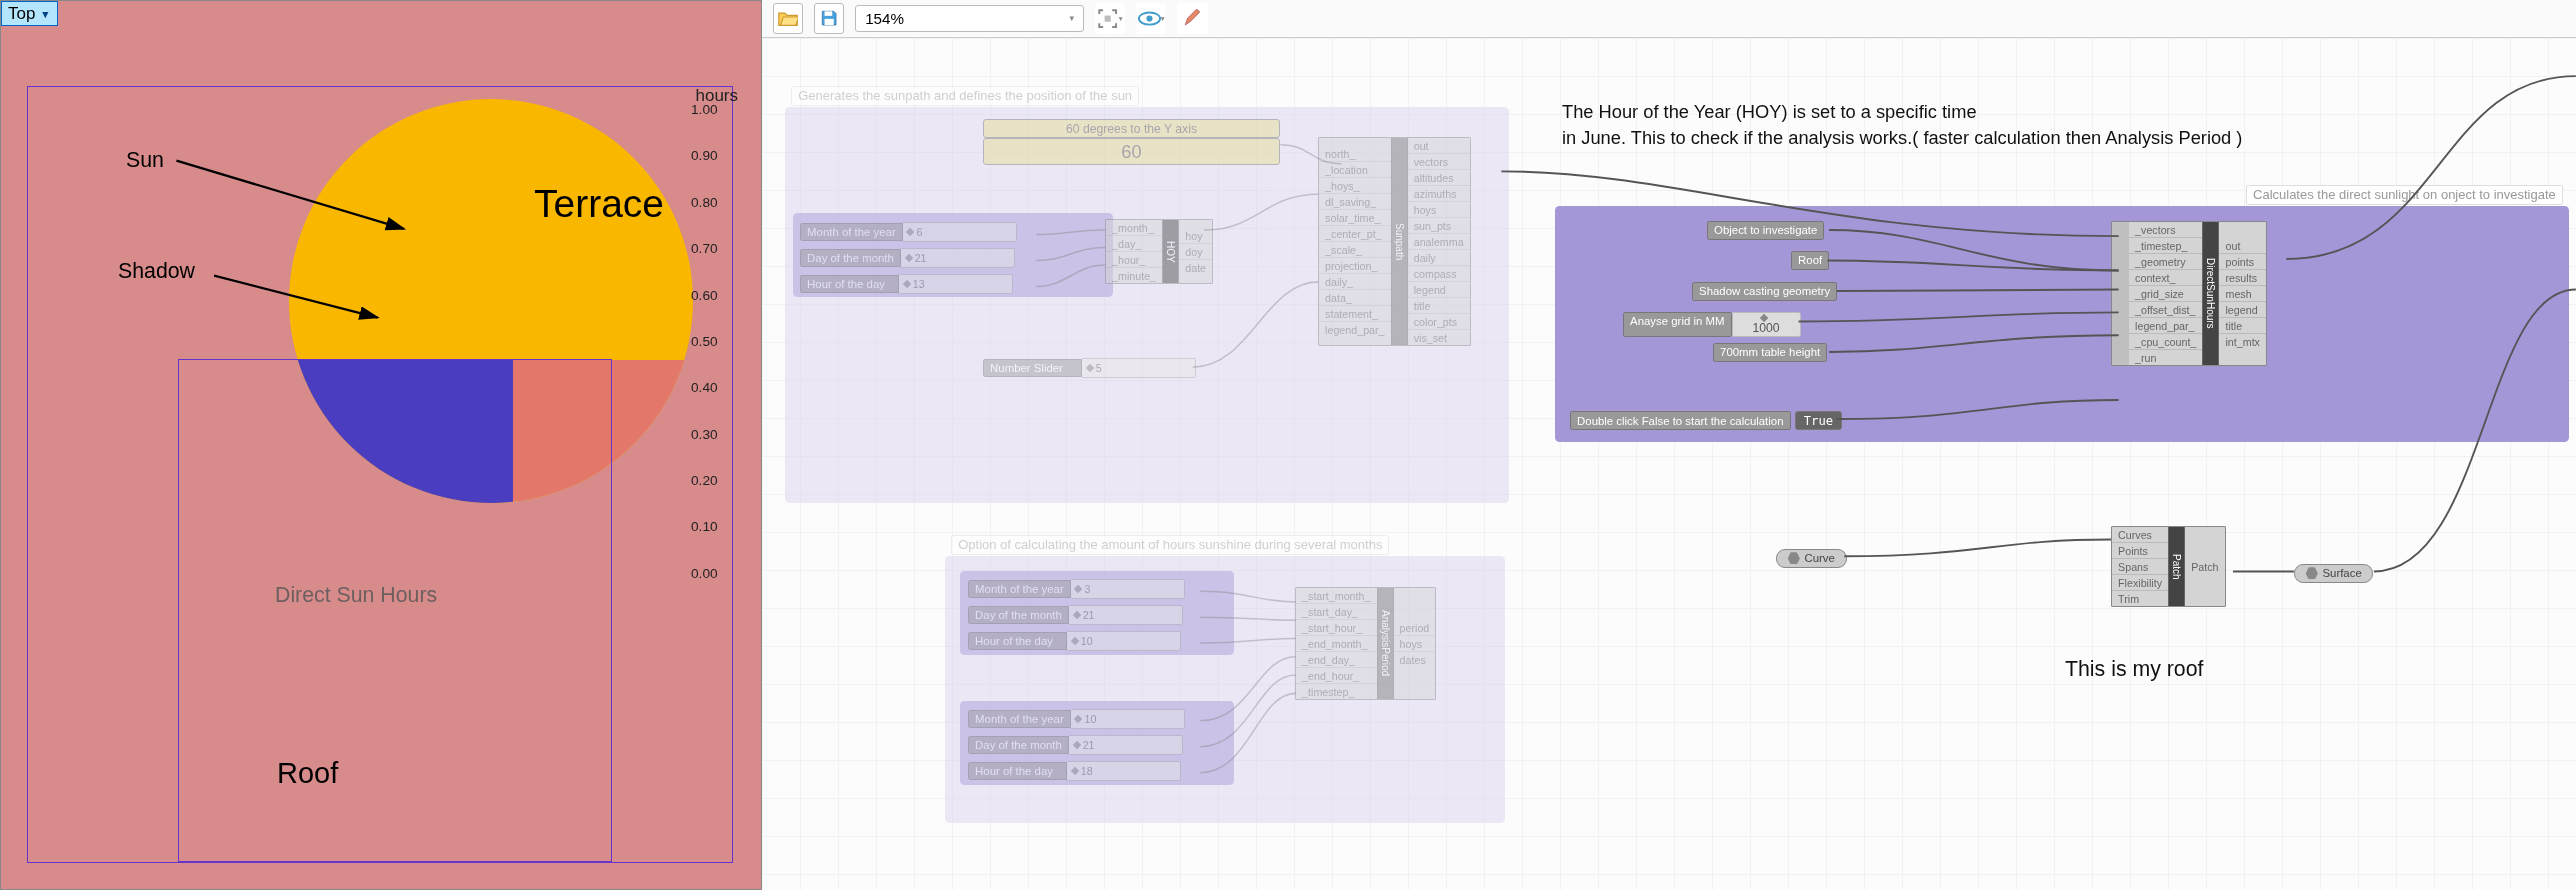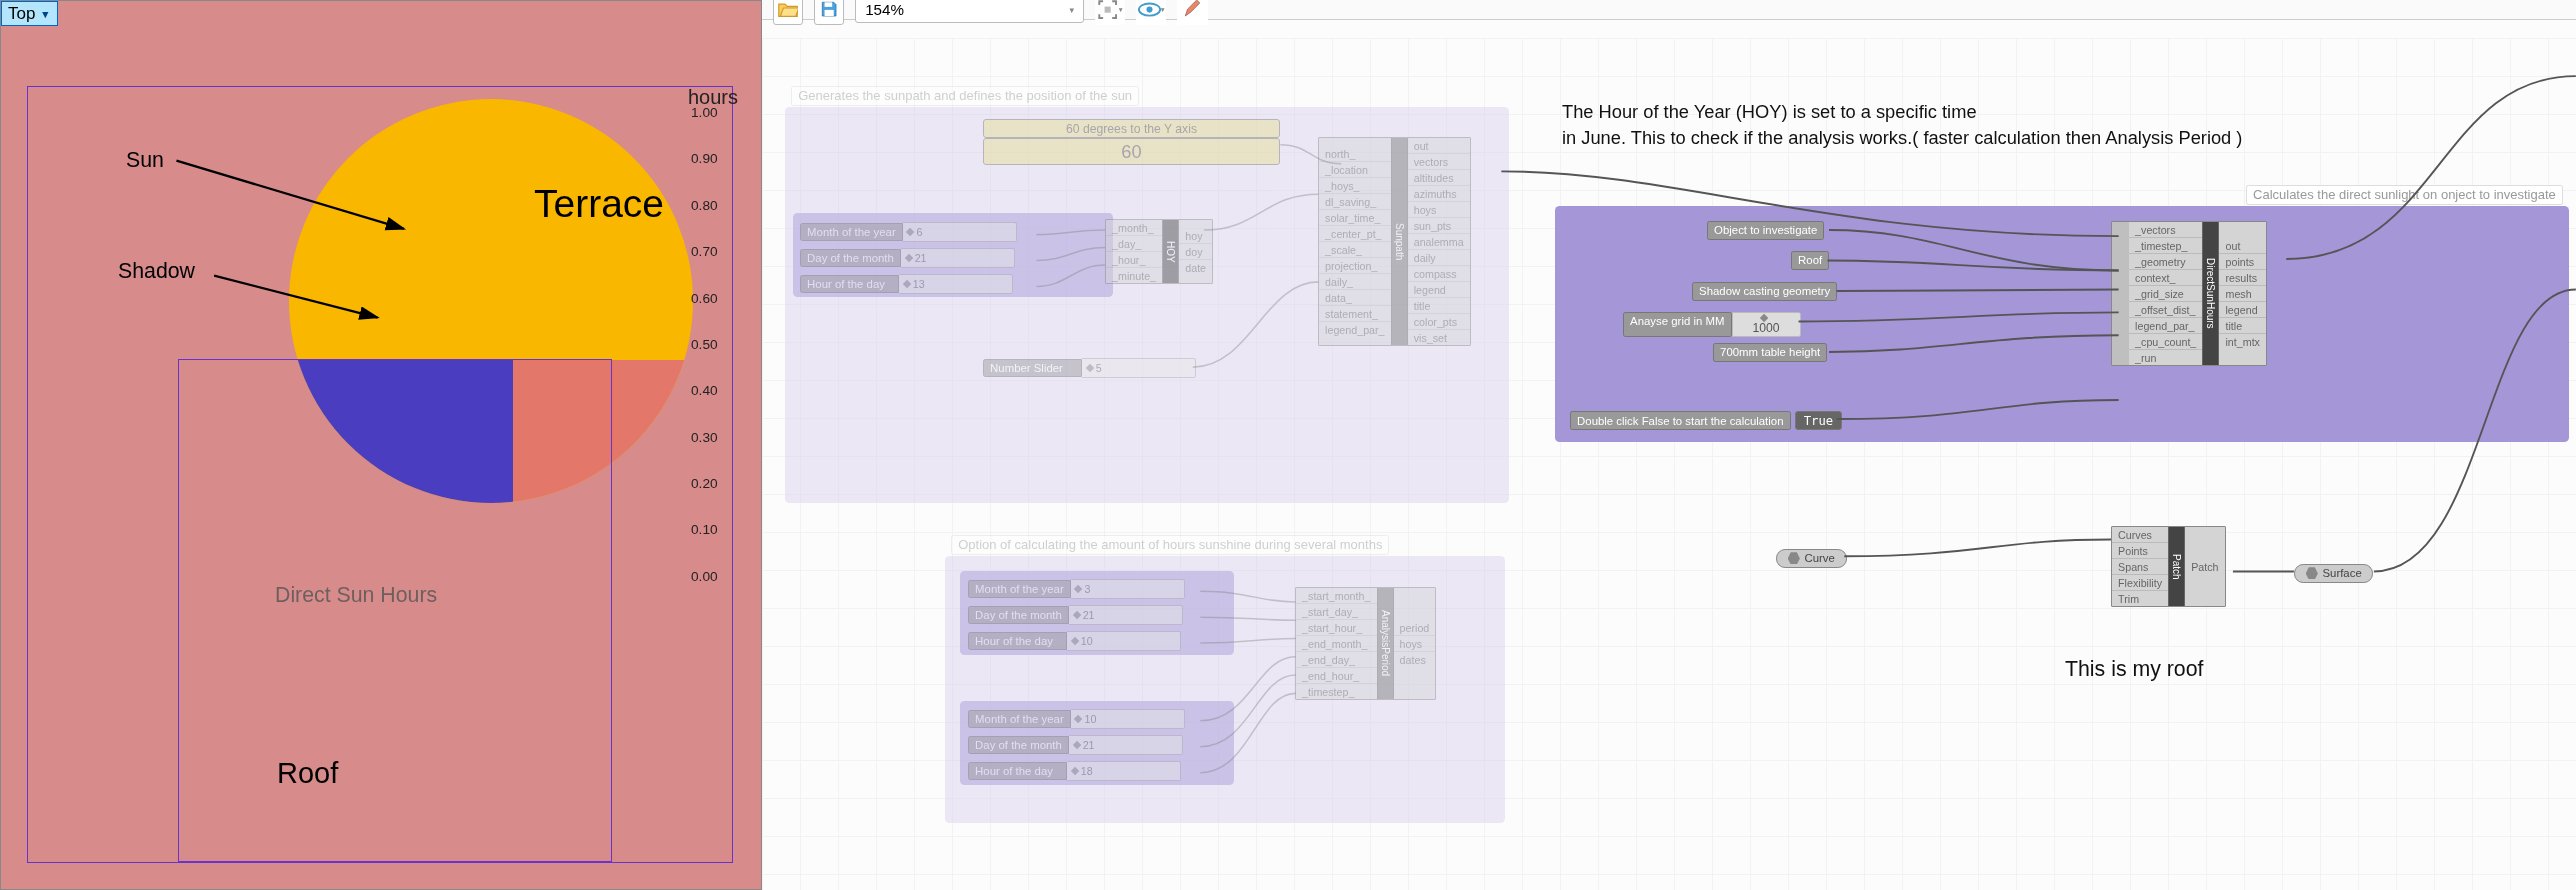--- a/index.html
+++ b/index.html
@@ -18,33 +18,33 @@
   .sun-circle { position: absolute; top: 98px; left: 288px; width: 404px; height: 404px; border-radius: 50%; background: #F9B700; overflow: hidden; }
   .shadow-rect { position: absolute; top: 261px; left: -111px; width: 335px; height: 267px; background: #4B3DBF; }
   .overlap-coral { position: absolute; top: 261px; left: 224px; width: 206px; height: 267px; background: #E3776A; }
 
   
   .ann { position: absolute; font-size: 21.3px; color: #000; }
   .arrow-svg { position: absolute; }
 
   
   .legend { position: absolute; top: 85px; right: 23px; width: 50px; display: flex; flex-direction: column; align-items: stretch; }
-  .legend-title { font-size: 20px; color: #222; text-align: center; margin-bottom: 3px; }
+  .legend-title { font-size: 17px; color: #222; text-align: right; margin-bottom: 3px; }
   .legend-bar { display: flex; height: 465px; flex-direction: column; }
   .legend-grad { width: 21.3px; display: flex; flex-direction: column; }
   .legend-grad div { flex: 1; }
   .legend-ticks { flex: 1; display: flex; flex-direction: column; justify-content: space-between; font-size: 13.7px; color: #222; padding-left: 3px; margin-top: -6.9px; margin-bottom: -6.9px; }
 
   .dsh-label { position: absolute; top: 582px; left: 274px; font-size: 21.3px; color: #555; opacity: .8; }
   .roof-label { position: absolute; top: 756px; left: 276px; font-size: 29px; color: #000; }
   .terrace-label { position: absolute; top: 181px; left: 533px; font-size: 39px; color: #000; }
 
   
   .gh-pane { flex: 1; height: 890px; position: relative; background: #fcfcfc; }
-  .gh-toolbar { height: 20px; background: #fafafa; border-bottom: 0.8px solid #ccc; display: flex; align-items: center; gap: 10.7px; padding: 0 10.7px; }
+  .gh-toolbar { height: 38px; background: #fafafa; border-bottom: 0.8px solid #ccc; display: flex; align-items: center; gap: 10.7px; padding: 0 10.7px; }
   .tb-icon { width: 30.5px; height: 30.5px; border: 1.1px solid #bbb; border-radius: 3px; display: flex; align-items: center; justify-content: center; font-size: 17px; background: #fff; cursor: pointer; }
   .open-ic { color: #ffb300; }
   .save-ic { color: #1e88e5; }
   .zoom-combo { height: 27.4px; border: 0.8px solid #bbb; border-radius: 3px; padding: 0 9.1px; display: flex; align-items: center; font-size: 15.2px; min-width: 229px; justify-content: space-between; background: #fff; }
   .tb-eye { color: #3f9ccc; }
   .tb-pencil { color: #cc5555; }
 
   .canvas { position: absolute; top: 38px; left: 0; right: 0; bottom: 0; background-image: linear-gradient(#f2f2f2 0.8px, transparent 0.8px), linear-gradient(90deg, #f2f2f2 0.8px, transparent 0.8px); background-size: 38px 38px; }
 
   

